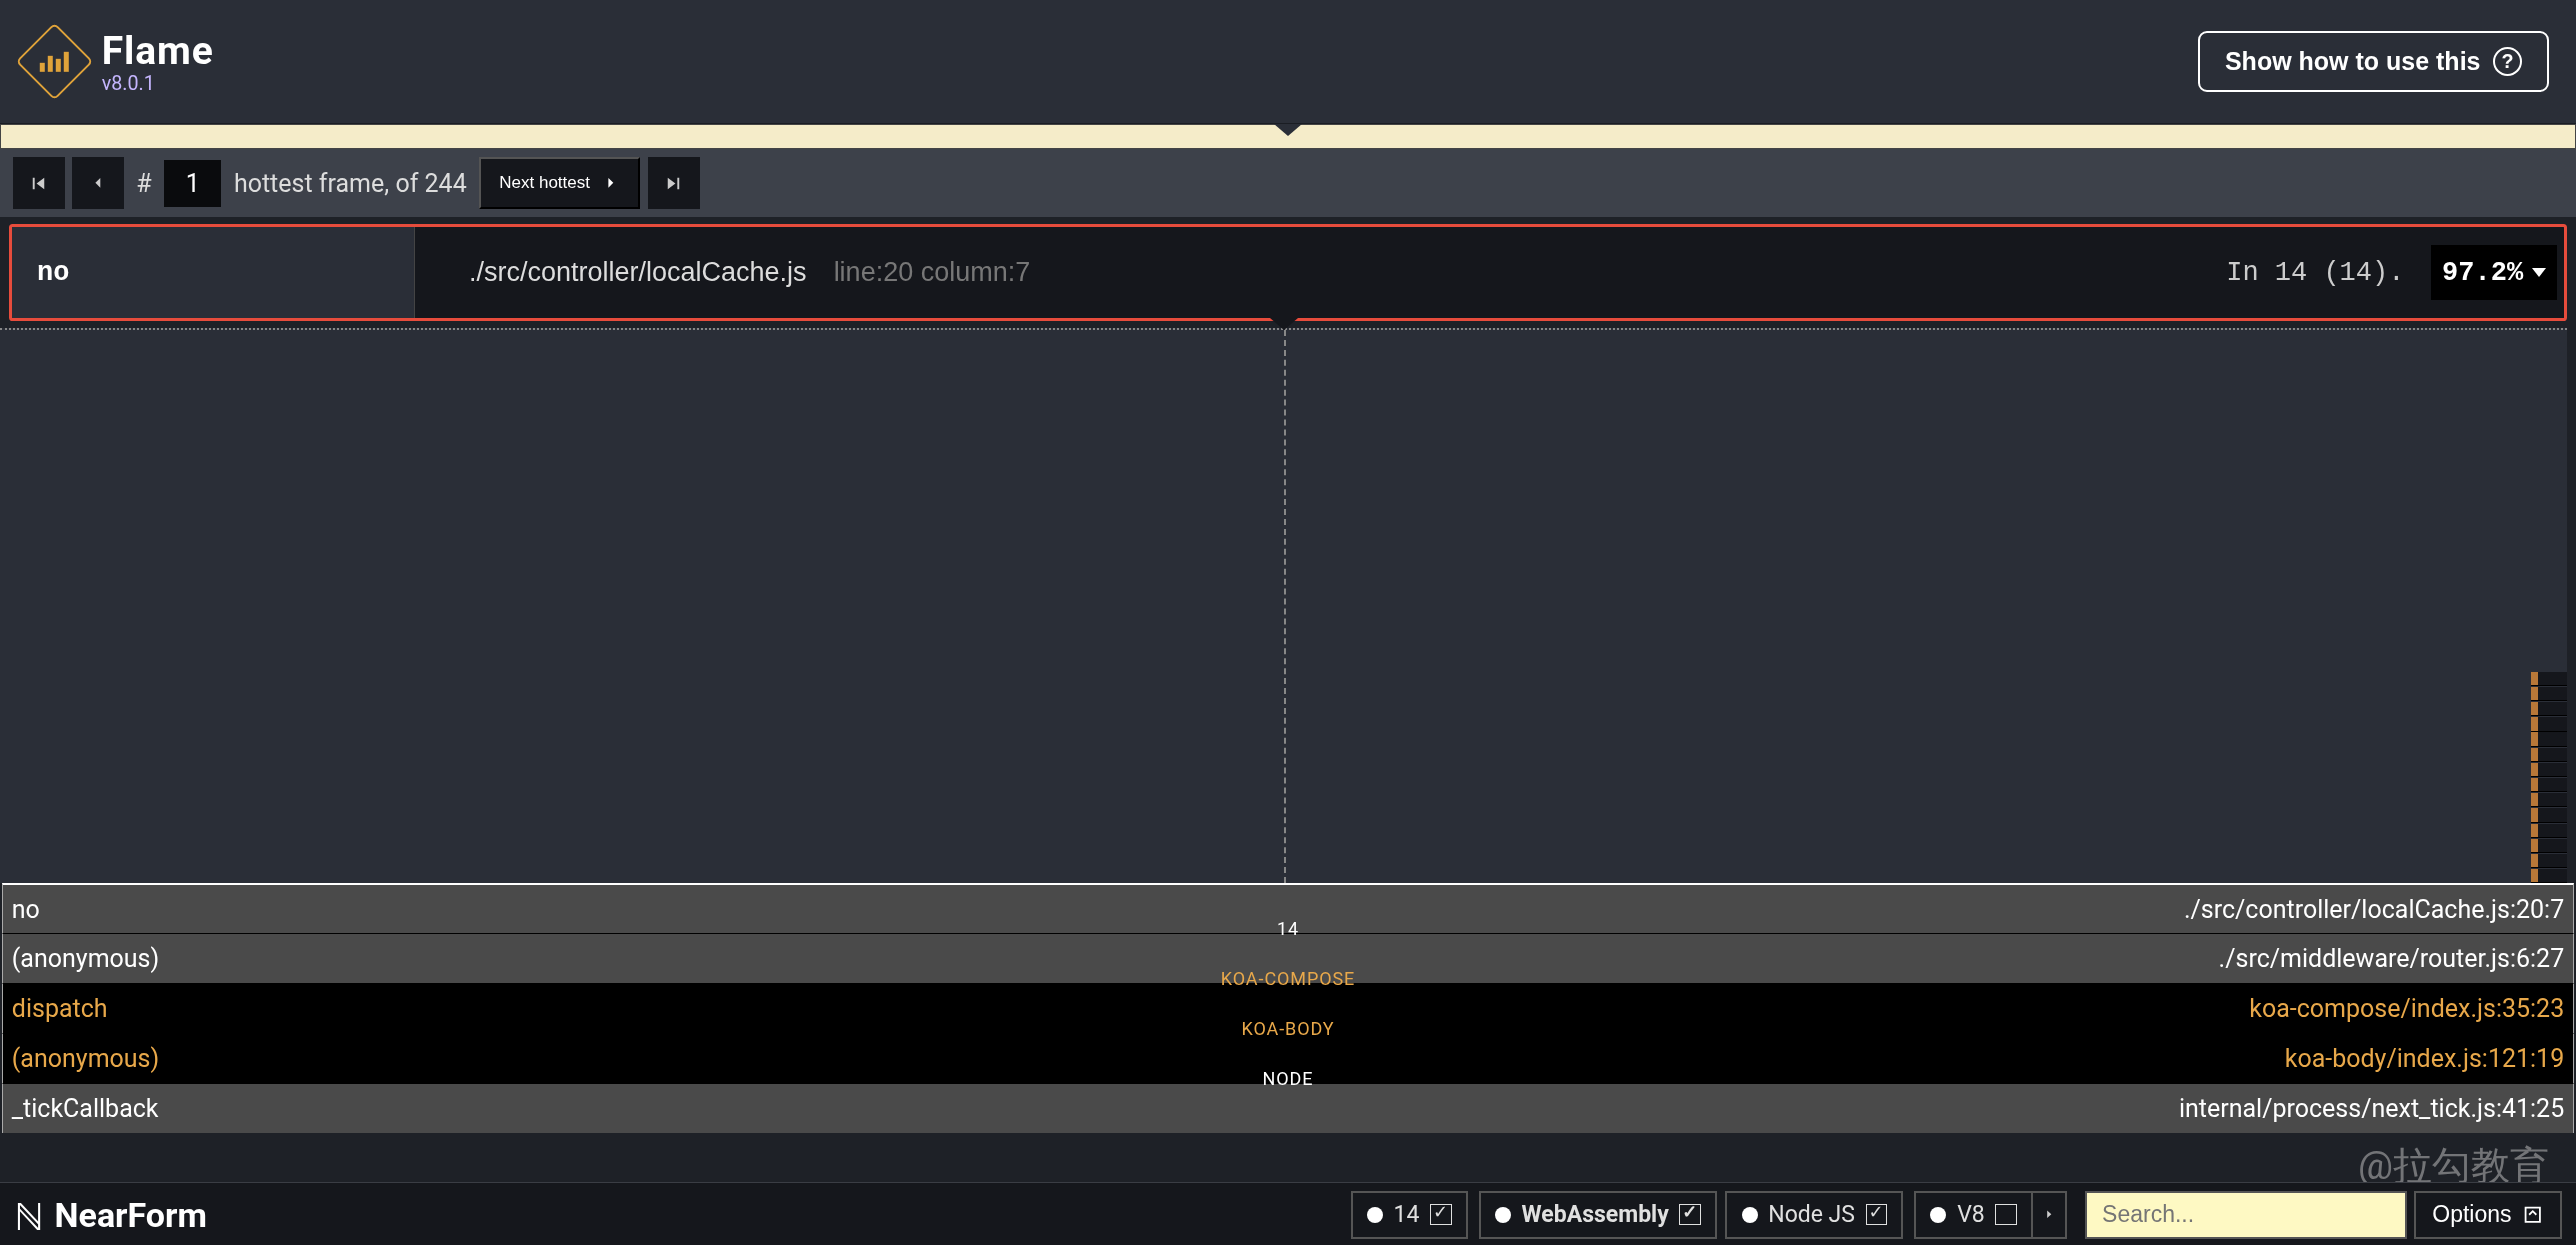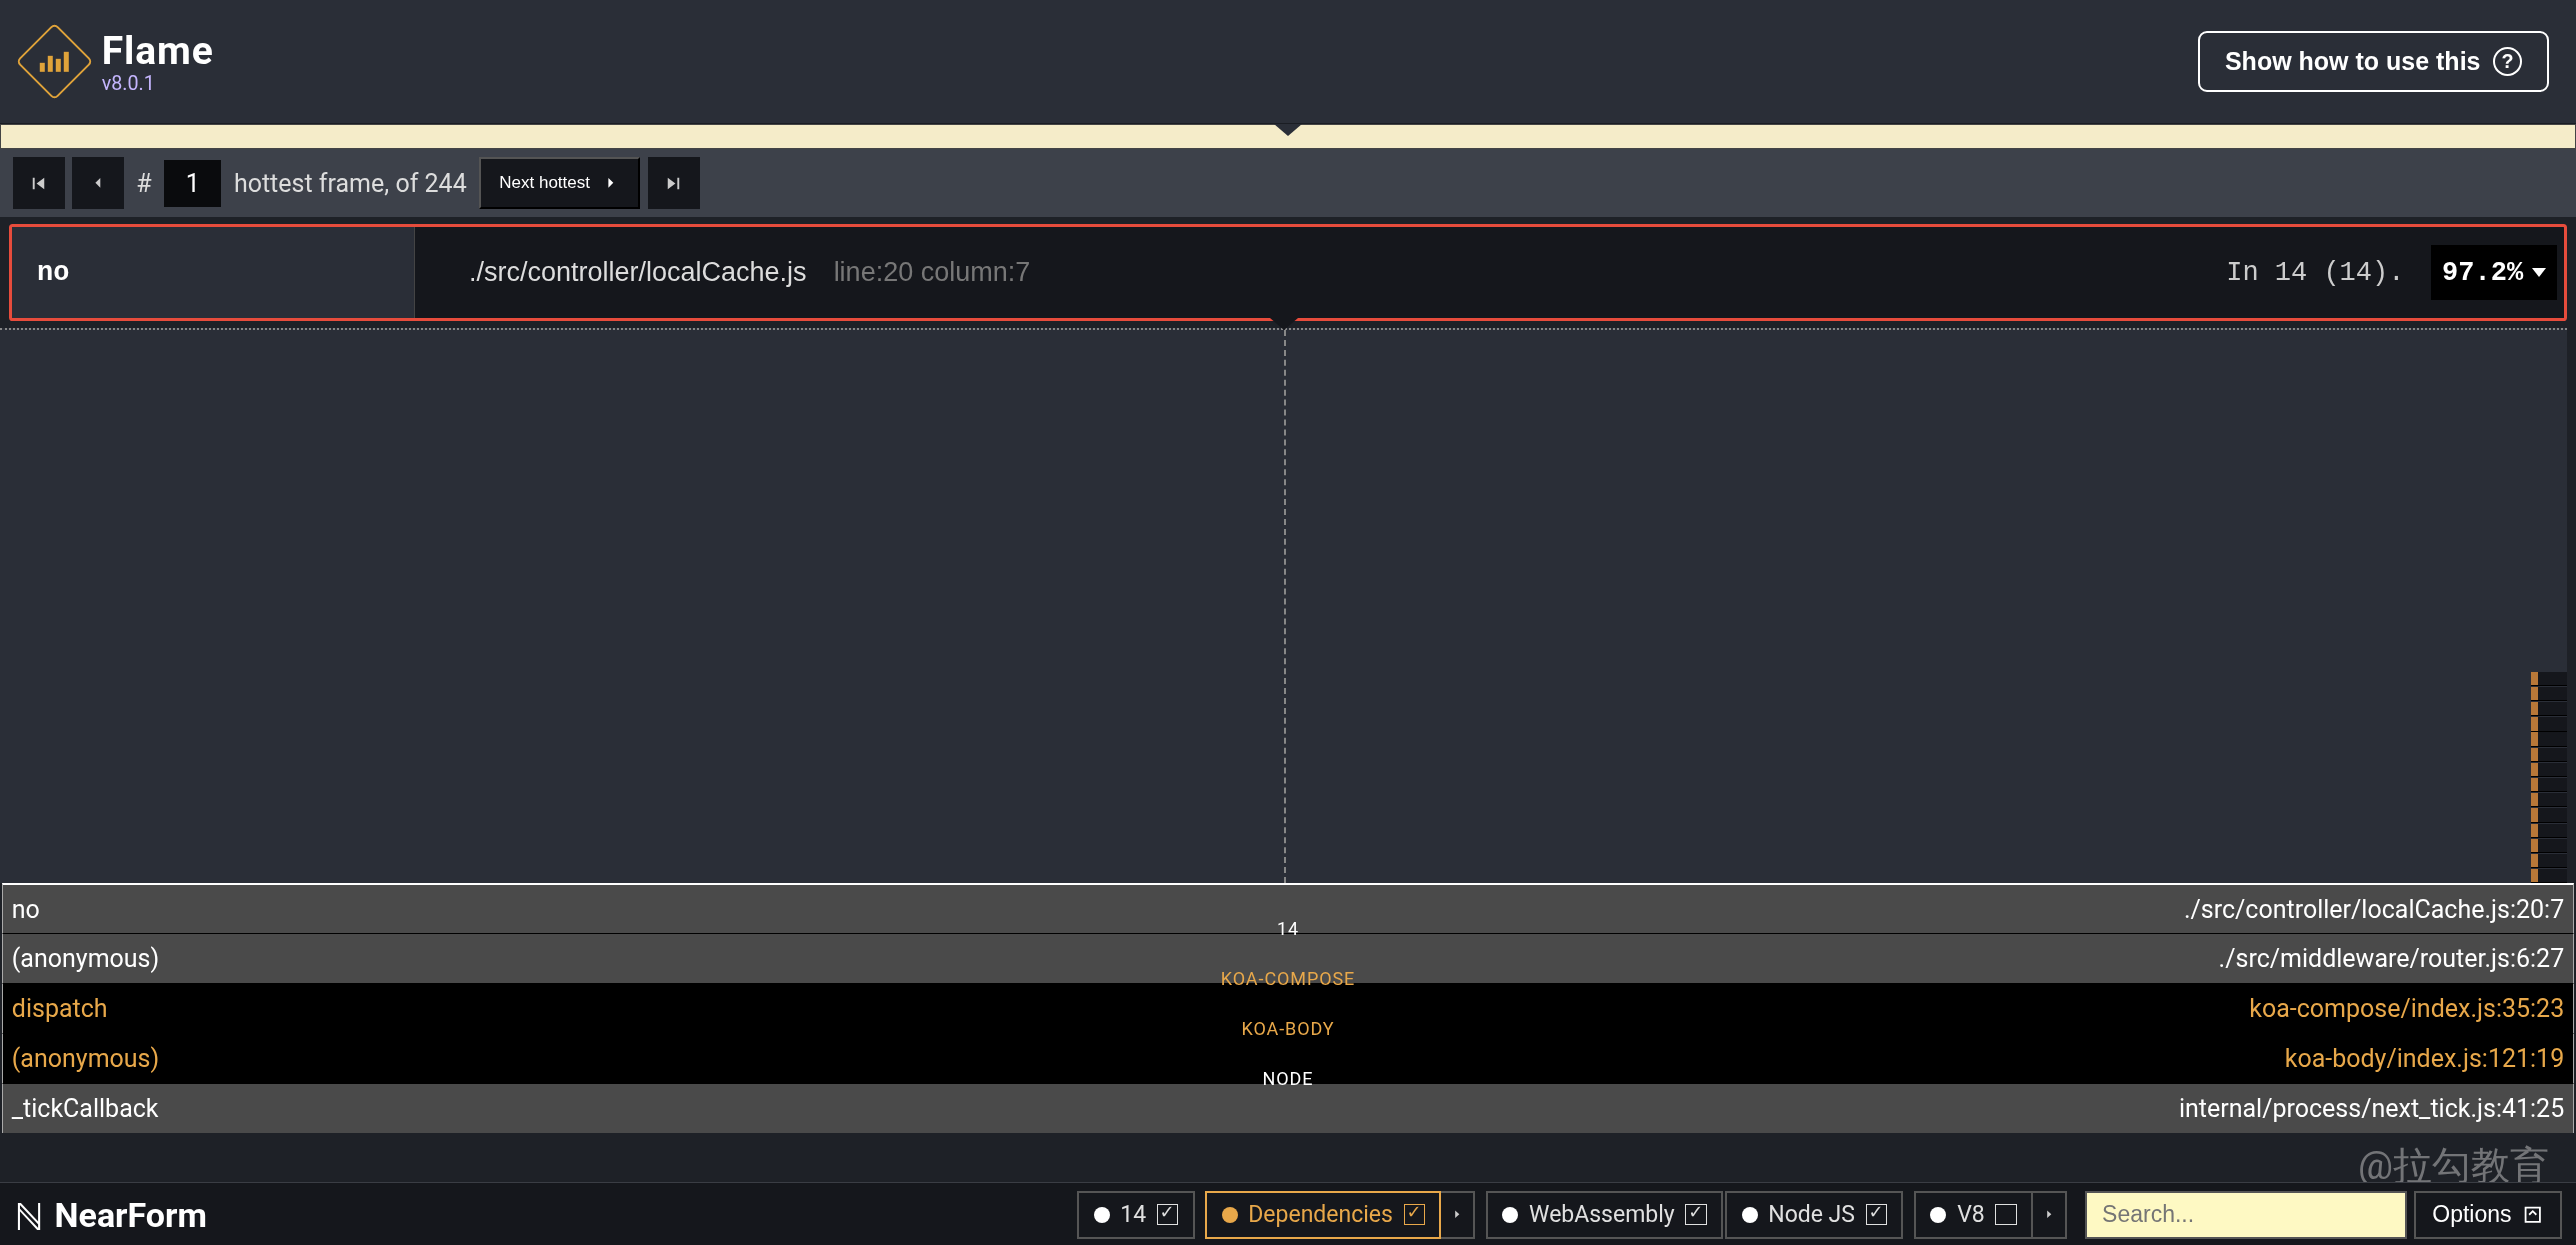--- a/index.html
+++ b/index.html
@@ -311,33 +311,21 @@
     <span class="nf-name">NearForm</span>
   </div>
   <div id="chips" style="display:flex;gap:0;align-items:center;">
       <div style="display: flex; margin-right: 10.7px;">
         <div class="chip">
           <span class="dot"></span>
           <span>14</span>
           <span class="check on"></span>
         </div>
       </div>
-      <div style="display: flex; margin-right: 10.7px;">
-        <div class="chip active">
-          <span class="dot"></span>
-          <span>Dependencies</span>
-          <span class="check on"></span>
-        </div>
-        <div class="chip-more">
-          <svg width="12.5" height="12.5" viewBox="0 0 24 24">
-            <path fill="#ccc" d="M8 5l8 7-8 7z"></path>
-          </svg>
-        </div>
-      </div>
-      <div style="display: flex; margin-right: 2px;">
+      <div style="display: flex; margin-right: 8px; font-weight: bold;">
         <div class="chip">
           <span class="dot"></span>
           <span>WebAssembly</span>
           <span class="check on"></span>
         </div>
       </div>
       <div style="display: flex; margin-right: 10.7px;">
         <div class="chip">
           <span class="dot"></span>
           <span>Node JS</span>

